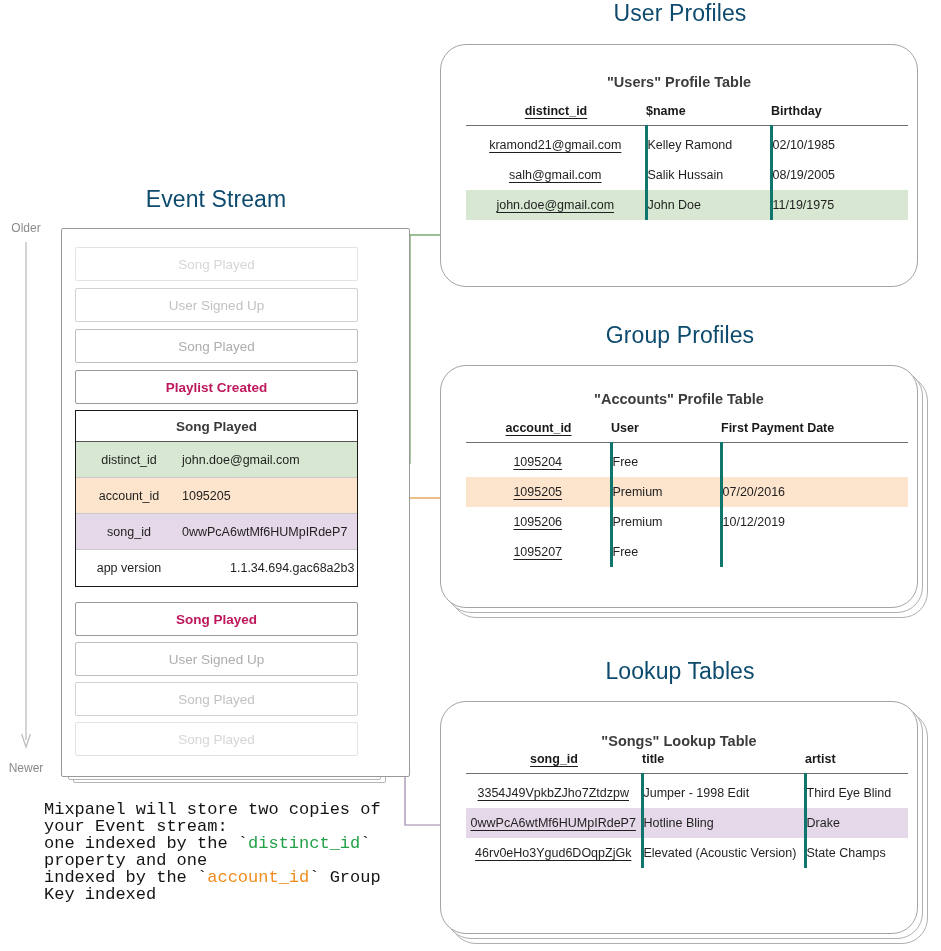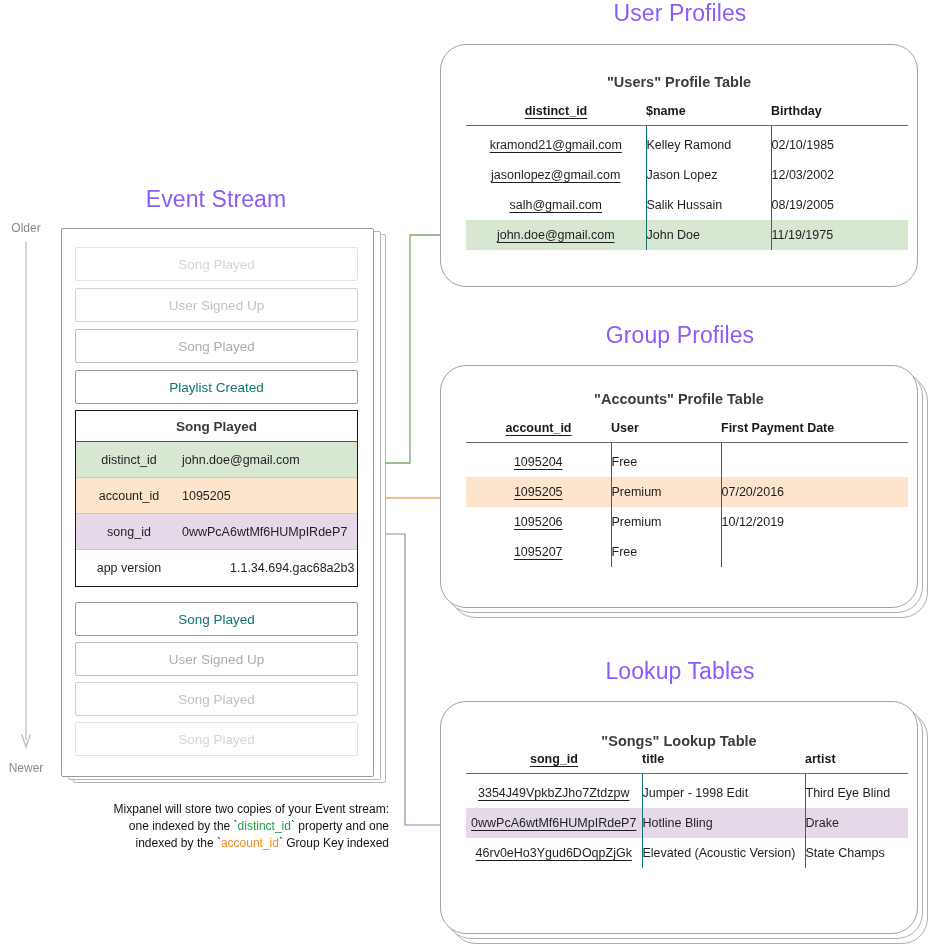--- a/index.html
+++ b/index.html
@@ -13,21 +13,21 @@
     position: relative;
     font-family: "Liberation Sans", sans-serif;
     color: #222222;
     overflow: hidden;
   }
   .abs { position: absolute; }
 
   
   .section-title {
     font-size: 23px;
-    color: #8b5cf6;
+    color: #0c4a6e;
     text-align: center;
     font-weight: 400;
     letter-spacing: 0.1px;
   }
 
   
   #timeline-older, #timeline-newer {
     font-size: 12px;
     color: #8a8a8a;
     text-align: center;
@@ -63,21 +63,21 @@
     border-radius: 2px;
     display: flex;
     align-items: center;
     justify-content: center;
     font-size: 13.5px;
     color: #6f6f6f;
   }
   .event-item.faint-1 { border-color: #e3e3e3; color: #d6d6d6; }
   .event-item.faint-2 { border-color: #d2d2d2; color: #c2c2c2; }
   .event-item.faint-3 { border-color: #bdbdbd; color: #adadad; }
-  .event-item.solid   { border-color: #9a9a9a; color: #0f766e; }
+  .event-item.solid   { border-color: #9a9a9a; color: #be185d; font-weight: bold; }
 
   
   #event-detail {
     position: absolute;
     left: 13px;
     width: 283px;
     box-sizing: border-box;
     border: 1.8px solid #1a1a1a;
     background: #ffffff;
   }
@@ -150,39 +150,40 @@
     text-decoration: underline;
     text-underline-offset: 2.5px;
   }
   .dtable thead tr { border-bottom: 1.5px solid #6d6d6d; }
   .dtable td {
     font-size: 12.5px;
     color: #1f1f1f;
     height: 30px;
     padding: 0;
     vertical-align: middle;
-    border-right: 1px solid #0f766e;
+    border-right: 3px solid #0f766e;
   }
   .dtable td:last-child { border-right: none; }
   .dtable td.key {
     text-align: center;
   }
   .dtable td.key span {
     text-decoration: underline;
     text-underline-offset: 2.5px;
   }
   .dtable tbody tr:first-child td { padding-top: 4px; }
 
   
   #stream-caption {
     position: absolute;
-    text-align: right;
-    font-size: 12px;
+    text-align: left;
+    font-size: 17px;
     line-height: 17px;
     color: #141414;
+    font-family: Liberation Mono, monospace;
   }
   .tok-green { color: #24a148; }
   .tok-orange { color: #f08c1c; }
 
   
   #connectors {
     position: absolute;
     left: 0; top: 0;
     width: 941px; height: 951px;
     pointer-events: none;
@@ -217,21 +218,21 @@
     <line x1="7" y1="0" x2="7" y2="498" stroke="#bdbdbd" stroke-width="1.3"></line>
     <path d="M2.6,492 L7,505 L11.4,492" fill="none" stroke="#bdbdbd" stroke-width="1.3"></path>
   </svg>
 </div>
 <div class="abs" id="timeline-newer" style="left:0px; top:761px;">Newer</div>
 
 <div class="abs section-title" style="left:60px; top:186px; width:312px;">Event Stream</div>
 
 <div class="abs" id="event-stream-stack3" style="left:73px; top:234px; width:311px; height:547px;"></div>
 <div class="abs" id="event-stream-stack2" style="left:68px; top:231px; width:311px; height:547px;"></div>
-<div class="abs" id="event-stream-card" style="left:61px; top:228px; width:311px; height:547px;">
+<div class="abs" id="event-stream-card" style="left:61px; top:228px; width:311px; height:547px;padding-left:36px;">
 
   <div class="event-item faint-1" style="top:18px;">Song Played</div>
   <div class="event-item faint-2" style="top:59px;">User Signed Up</div>
   <div class="event-item faint-3" style="top:100px;">Song Played</div>
   <div class="event-item solid" style="top:141px;">Playlist Created</div>
 
   <div id="event-detail" style="top:181px;">
     <div class="ev-head">Song Played</div>
     <div class="prop-row" style="background:#d7e7d1;">
       <div class="prop-key">distinct_id</div>
@@ -281,25 +282,20 @@
       <th>Birthday</th>
     </tr>
   </thead>
   <tbody>
     <tr>
       <td class="key"><span>kramond21@gmail.com</span></td>
       <td>Kelley Ramond</td>
       <td>02/10/1985</td>
     </tr>
     <tr>
-      <td class="key"><span>jasonlopez@gmail.com</span></td>
-      <td>Jason Lopez</td>
-      <td>12/03/2002</td>
-    </tr>
-    <tr>
       <td class="key"><span>salh@gmail.com</span></td>
       <td>Salik Hussain</td>
       <td>08/19/2005</td>
     </tr>
     <tr style="background:#d7e7d1;">
       <td class="key"><span>john.doe@gmail.com</span></td>
       <td>John Doe</td>
       <td>11/19/1975</td>
     </tr>
   </tbody>

